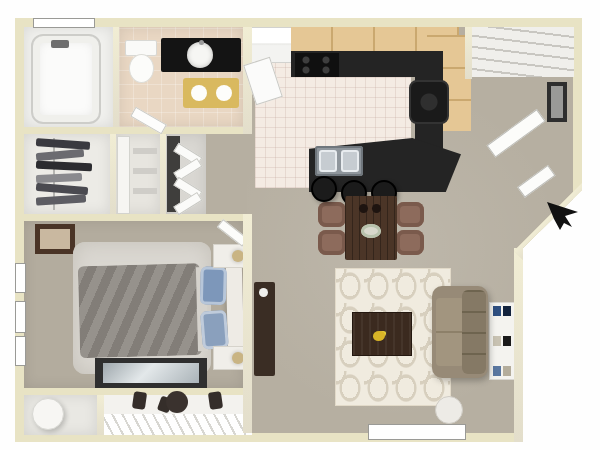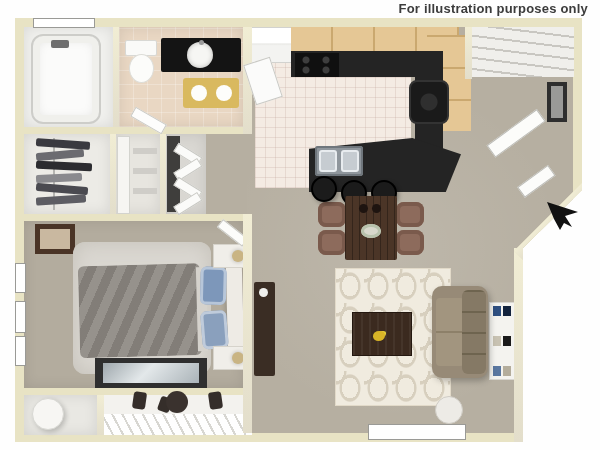--- a/index.html
+++ b/index.html
@@ -192,21 +192,20 @@
   .b4{background:#1a1a1a;} .b5{background:#5a77a0;} .b6{background:#b4ad9c;}
 
   
   #cursor{left:544px;top:198px;width:38px;height:36px;z-index:9;}
 </style>
 </head>
 <body>
 
 <div id="canvas">
 
-  <div class="abs" id="disclaimer">For illustration purposes only</div>
 
   <div class="abs" id="plan" style="background-color: rgb(232, 227, 196);">
 
     <div class="abs floor" id="f-tub" style="background-color: rgb(241, 241, 238);"></div>
     <div class="abs floor" id="f-bath" style="background-color: rgb(233, 215, 195);"></div>
     <div class="abs floor" id="f-walkin" style="background-color: rgb(236, 235, 230);"></div>
     <div class="abs floor" id="f-linen"></div>
     <div class="abs floor" id="f-laundry"></div>
     <div class="abs" id="f-hallnook" style="background-color: rgb(182, 175, 161);"></div>
     <div class="abs floor" id="f-bedroom" style="background-color: rgb(179, 172, 158);"></div>

